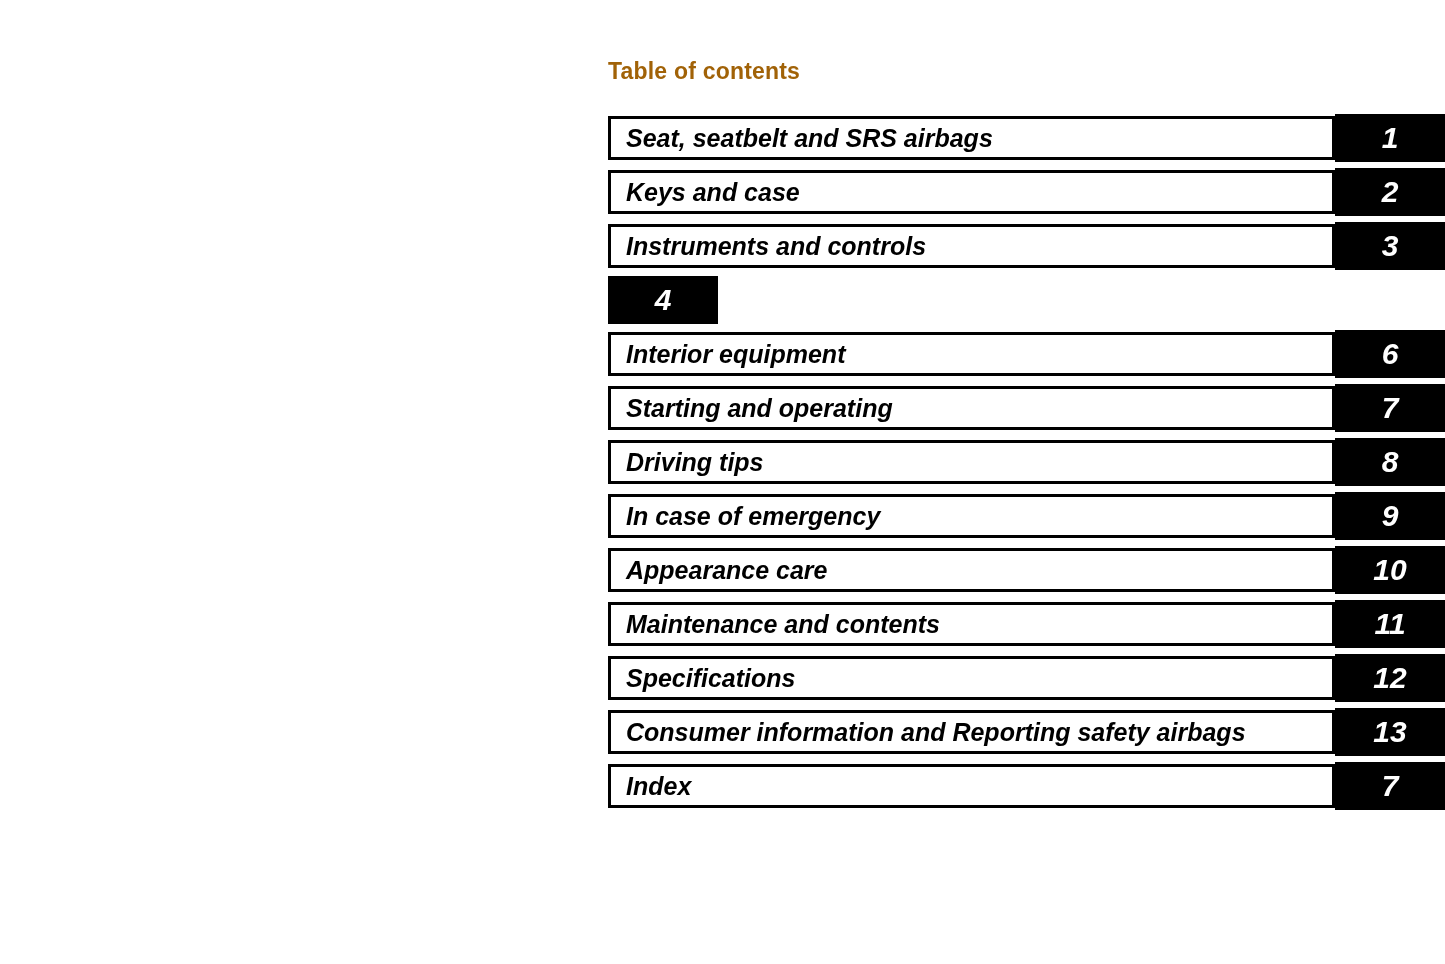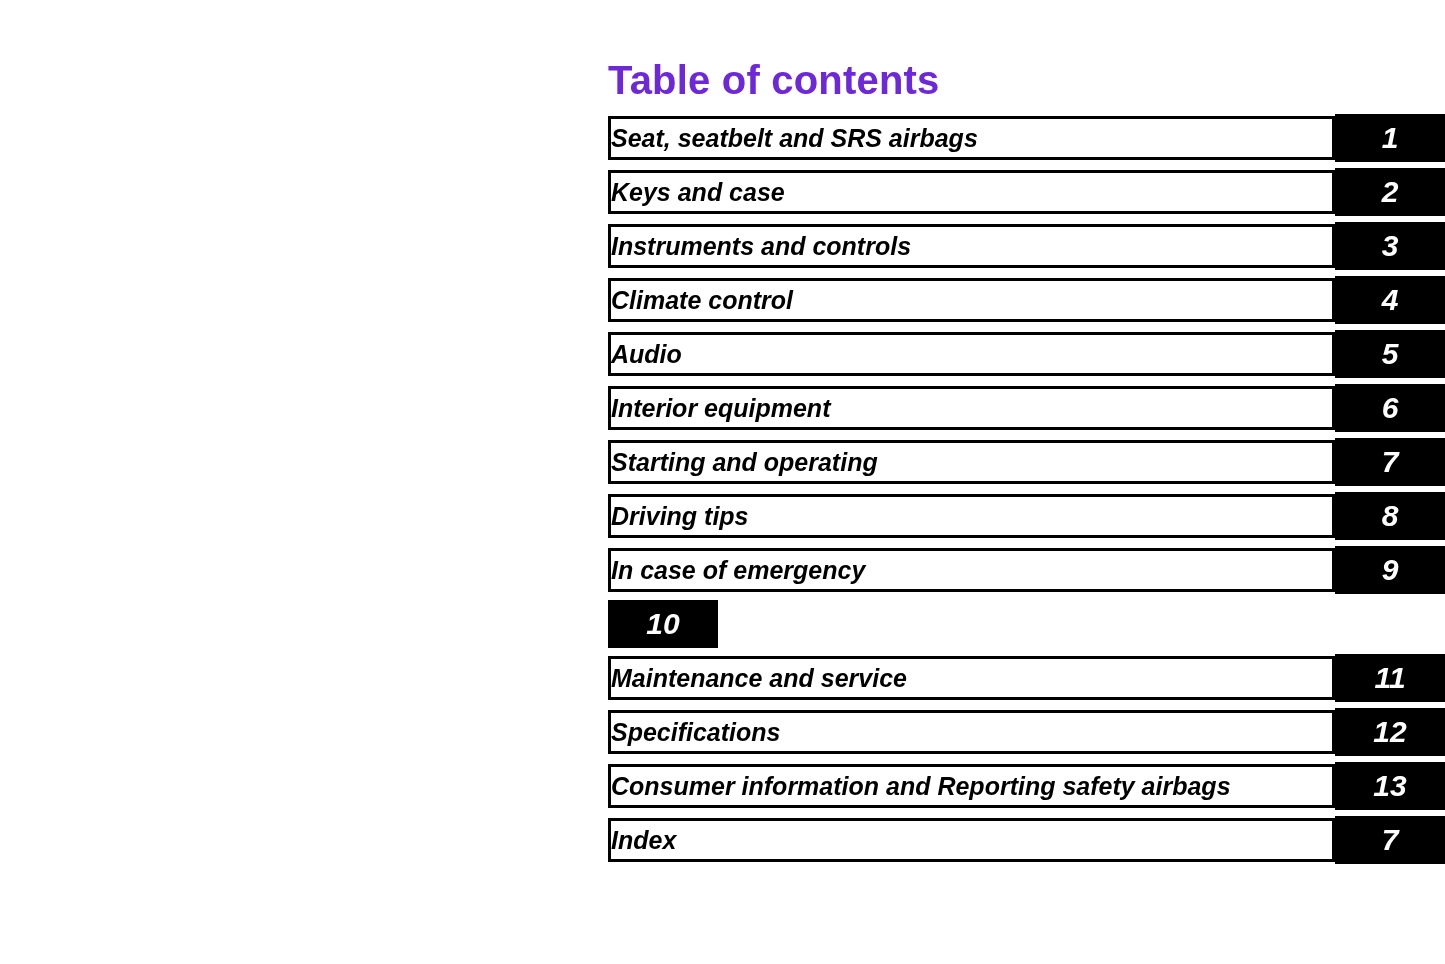--- a/index.html
+++ b/index.html
@@ -12,23 +12,23 @@
     height: 964px;
     position: relative;
     overflow: hidden;
     font-family: "Liberation Sans", sans-serif;
   }
   .page-title {
     position: absolute;
     left: 608px;
     top: 58px;
     margin: 0;
-    font-size: 40px;
+    font-size: 23px;
     font-weight: bold;
-    color: #6d28d9;
+    color: #a16207;
     letter-spacing: 0.2px;
   }
   .toc {
     position: absolute;
     left: 608px;
     top: 114px;
     right: 0;
   }
   .row {
     display: flex;
@@ -37,20 +37,21 @@
     margin-bottom: 6px;
   }
   .box {
     flex: 1;
     height: 44px;
     box-sizing: border-box;
     border: 3px solid #000000;
     background: #ffffff;
     display: flex;
     align-items: center;
+    padding-left: 15px;
     font-size: 25px;
     font-weight: bold;
     font-style: italic;
     color: #000000;
     white-space: nowrap;
     overflow: hidden;
   }
   .tab {
     width: 110px;
     height: 48px;
@@ -81,28 +82,23 @@
     <div class="box">Keys and case</div>
     <div class="tab">2</div>
   </div>
 
   <div class="row">
     <div class="box">Instruments and controls</div>
     <div class="tab">3</div>
   </div>
 
   <div class="row">
-    <div class="box">Climate control</div>
     <div class="tab">4</div>
   </div>
 
-  <div class="row">
-    <div class="box">Audio</div>
-    <div class="tab">5</div>
-  </div>
 
   <div class="row">
     <div class="box">Interior equipment</div>
     <div class="tab">6</div>
   </div>
 
   <div class="row">
     <div class="box">Starting and operating</div>
     <div class="tab">7</div>
   </div>
@@ -111,25 +107,26 @@
     <div class="box">Driving tips</div>
     <div class="tab">8</div>
   </div>
 
   <div class="row">
     <div class="box">In case of emergency</div>
     <div class="tab">9</div>
   </div>
 
   <div class="row">
+    <div class="box">Appearance care</div>
     <div class="tab">10</div>
   </div>
 
   <div class="row">
-    <div class="box">Maintenance and service</div>
+    <div class="box">Maintenance and contents</div>
     <div class="tab">11</div>
   </div>
 
   <div class="row">
     <div class="box">Specifications</div>
     <div class="tab">12</div>
   </div>
 
   <div class="row">
     <div class="box">Consumer information and Reporting safety airbags</div>

